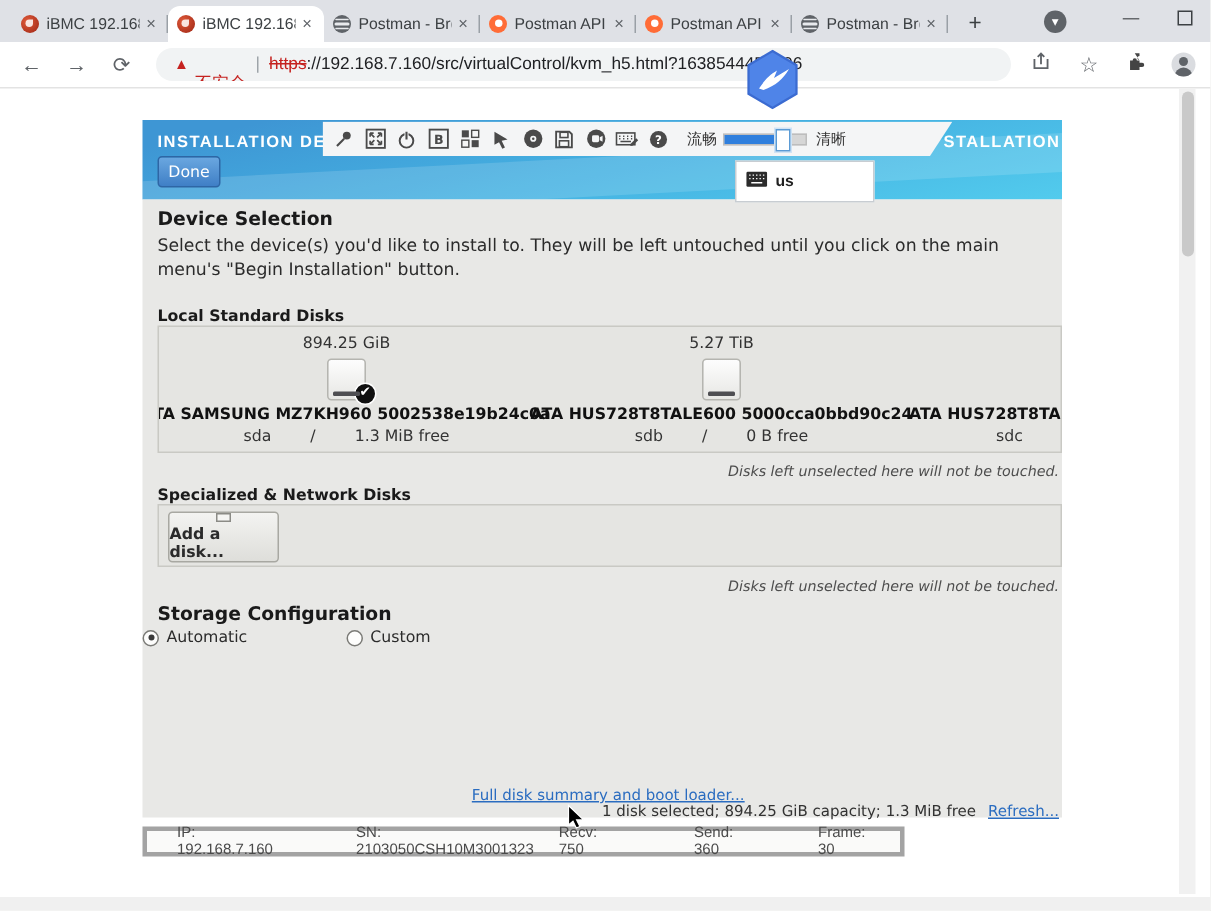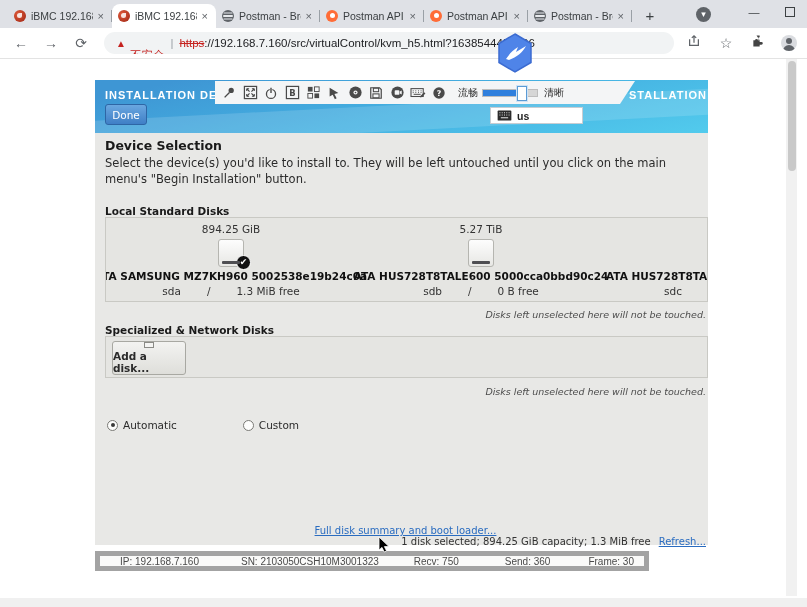--- a/index.html
+++ b/index.html
@@ -52,21 +52,21 @@
   .done-btn { position:absolute; left:10px; top:24px; width:42px; height:21px; background:linear-gradient(#6aa7e0,#3f7fc6); border:1px solid #2e66a5; border-radius:3px; color:#fff; font-size:10.5px; font-family:"DejaVu Sans", sans-serif; }
 
   .kvm-toolbar { position:absolute; left:120px; top:1px; width:420px; height:23px; background:#f4f5f6; clip-path:polygon(0 0, 100% 0, calc(100% - 15px) 100%, 0 100%); display:flex; align-items:center; padding-left:6px; z-index:5; }
   .tb-icon { width:16px; height:16px; margin-right:5px; flex:none; display:flex; align-items:center; justify-content:center; }
   .tb-icon svg { display:block; }
   .q-label { font-size:10px; color:#333; margin:0 4px 0 6px; white-space:nowrap; }
   .q-track { position:relative; width:56px; height:8px; background:#d6d6d6; border:1px solid #bdbdbd; flex:none; }
   .q-fill { position:absolute; left:0; top:0; bottom:0; background:#2f7fdd; }
   .q-handle { position:absolute; top:-4px; width:10px; height:15px; background:#fff; border:1px solid #5b9bd5; box-shadow:0 0 0 1px #cfe3f5; }
 
-  .kbd-box { position:absolute; left:395px; top:27px; width:93px; height:17px; background:#fff; border:1px solid #c8cdd2; display:flex; align-items:center; padding-left:6px; gap:5px; z-index:6; }
+  .kbd-box { position:absolute; left:395px; top:27px; width:93px; height:28px; background:#fff; border:1px solid #c8cdd2; display:flex; align-items:center; padding-left:6px; gap:5px; z-index:6; }
   .kbd-box .kbd-label { font-size:10.5px; font-weight:bold; color:#222; }
 
   .inst-body { position:absolute; left:0; top:53px; width:613px; height:412px; background:#e8e8e6; font-family:"DejaVu Sans", sans-serif; color:#2b2b2b;padding-left:32px; }
   .h-section { position:absolute; left:10px; font-weight:bold; color:#1a1a1a; }
   .h1 { font-size:12.5px; }
   .h2 { font-size:10.5px; }
   .desc { position:absolute; left:10px; top:22px; width:598px; font-size:11.5px; line-height:16px; color:#2b2b2b; }
 
   .disk-panel { position:absolute; left:10px; top:84px; width:603px; height:85px; background:#e5e5e2; border:1px solid #c9c9c4; overflow:hidden; display:flex; padding-top:5px; }
   .disk-entry { width:250px; flex:none; display:flex; flex-direction:column; align-items:center; }
@@ -80,32 +80,32 @@
   .disk-entry.clipped .disk-size { padding-left:176px; }
   .disk-entry.clipped .disk-spacer { height:33px; }
   .disk-entry.clipped .disk-meta { padding-left:58px; }
 
   .note { position:absolute; right:2px; font-size:9.5px; font-style:italic; color:#4d4d4d; }
   .panel2 { position:absolute; left:10px; top:203px; width:603px; height:42px; background:#e5e5e2; border:1px solid #c9c9c4; }
   .add-disk { position:absolute; left:6px; top:4px; width:74px; height:34px; background:linear-gradient(#f3f3f1,#dededa); border:1px solid #a8a8a2; border-radius:3px; display:flex; flex-direction:column; align-items:center; justify-content:center; gap:2px; font-family:"DejaVu Sans", sans-serif; }
   .add-disk .mini-disk { width:10px; height:8px; border:1px solid #8b8b86; background:#f5f5f3; }
   .add-disk .lbl { font-size:10.5px; font-weight:bold; color:#2b2b2b; }
 
-  .radio-row { position:absolute; left:12px; top:286px; display:flex; align-items:center; font-size:10.5px; color:#2b2b2b; }
+  .radio-row { position:absolute; left:0; top:286px; display:flex; align-items:center; font-size:10.5px; color:#2b2b2b; }
   .radio { width:11px; height:11px; border:1px solid #7a7a76; border-radius:50%; background:#fdfdfc; margin-right:5px; position:relative; }
   .radio.sel::after { content:""; position:absolute; left:2.5px; top:2.5px; width:4px; height:4px; border-radius:50%; background:#3a3a3a; }
   .radio2 { margin-left:66px; }
   .check-row { position:absolute; left:12px; top:303px; display:flex; align-items:center; font-size:10.5px; color:#2b2b2b; }
   .checkbox { width:10px; height:10px; border:1px solid #8e8e89; background:#fdfdfc; margin-right:6px; }
 
   .footer-row { position:absolute; left:10px; right:2px; top:392px; display:flex; align-items:center; font-size:10px;flex-direction:column; }
   .link { color:#2a6cc0; text-decoration:underline; }
   .footer-right { margin-left:auto; display:flex; gap:8px; align-items:center; color:#333; }
 
-  .kvm-status { position:absolute; left:0; top:471px; width:554px; height:20px; background:#fafaf9; border:5px solid #a3a3a3; display:flex; align-items:center; font-size:10px; color:#4a4a4a;justify-content:flex-end; }
+  .kvm-status { position:absolute; left:0; top:471px; width:508px; height:20px; background:#fafaf9; border:3px solid #a3a3a3; display:flex; align-items:center; font-size:10px; color:#4a4a4a;justify-content:flex-end; }
   .st-ip { margin-left:20px; } .st-sn { margin-left:42px; }
   .st-recv { margin-left:auto; } .st-send { margin-left:46px; } .st-frame { margin-left:38px; margin-right:10px; }
 
   .scrollbar { position:absolute; left:786px; top:59px; width:11px; height:537px; background:#f1f1f1; }
   .scroll-thumb { position:absolute; left:1.5px; top:2px; width:8px; height:110px; background:#c9c9c9; border-radius:4px; }
   .bottom-strip { position:absolute; left:0; top:598px; width:807px; height:9px; background:#f0f0f0; }
 
   .cursor { position:absolute; left:378px; top:536px; z-index:40; }
 </style>
 </head>
@@ -329,20 +329,21 @@
     <div class="h-section h2" style="top:191px">Specialized &amp; Network Disks</div>
 
     <div class="panel2">
       <div class="add-disk">
         <span class="mini-disk"></span>
         <span class="lbl">Add a disk...</span>
       </div>
     </div>
 
     <div class="note" style="top:253px">Disks left unselected here will not be touched.</div>
+    <div class="h-section h1" style="top:268px">Storage Configuration</div>
 
     <div class="radio-row">
       <span class="radio sel"></span>
       <span>Automatic</span>
       <span class="radio radio2"></span>
       <span>Custom</span>
     </div>
 
     <div class="footer-row">
       <span class="link">Full disk summary and boot loader...</span>

